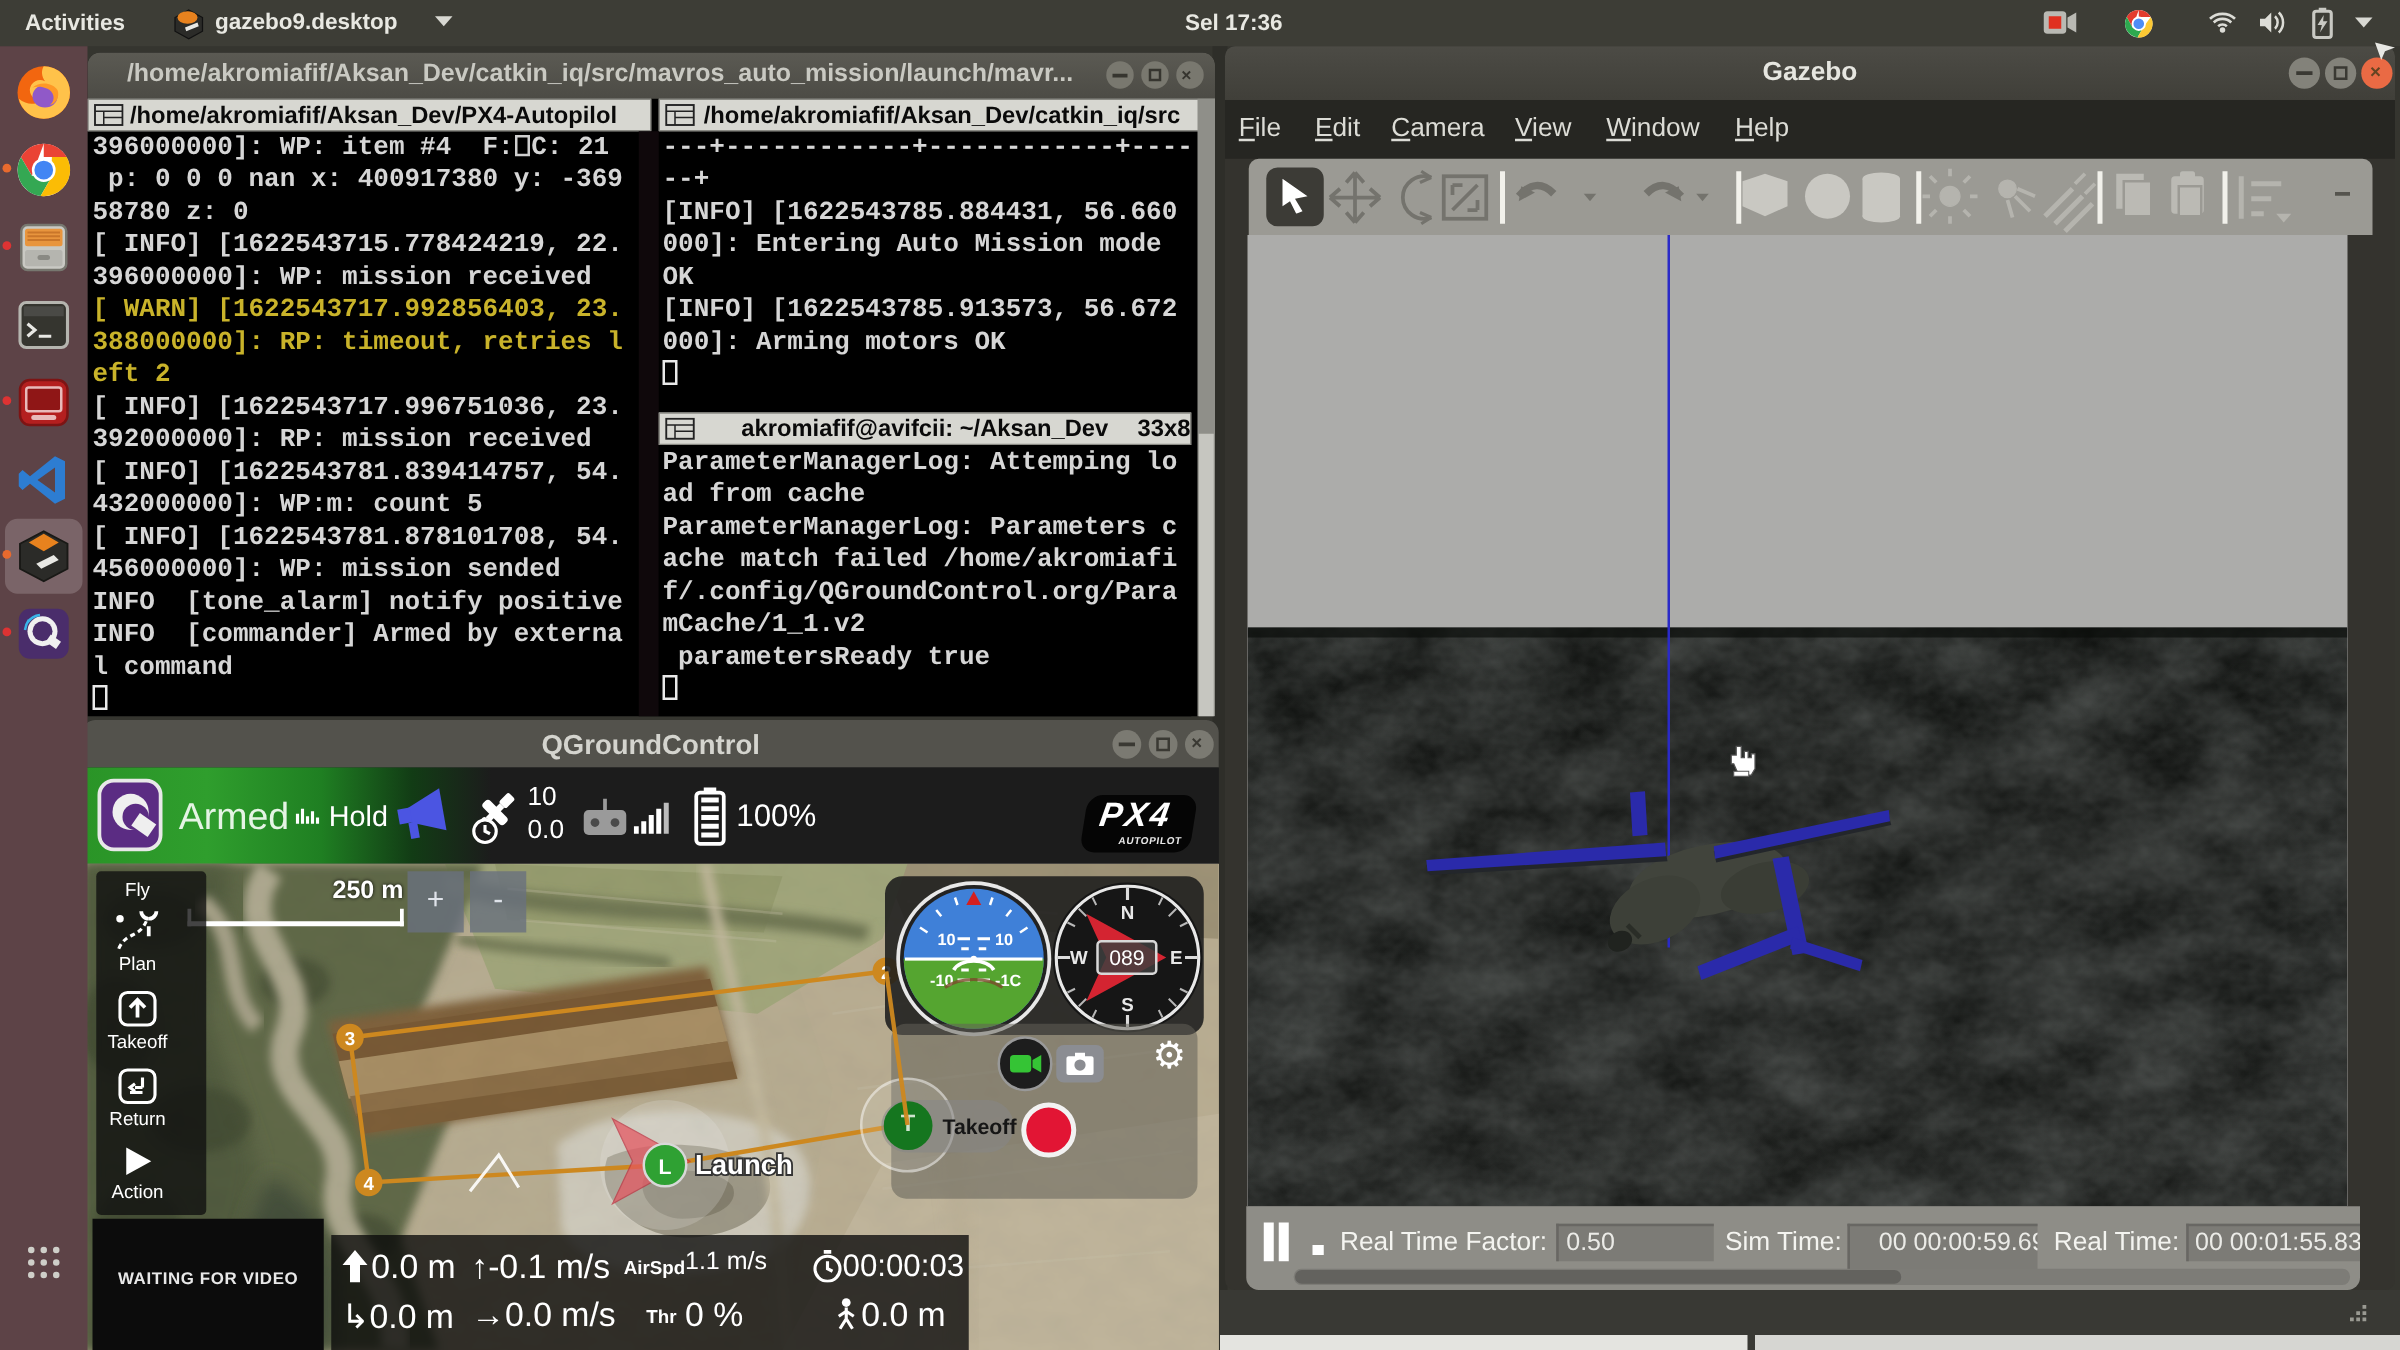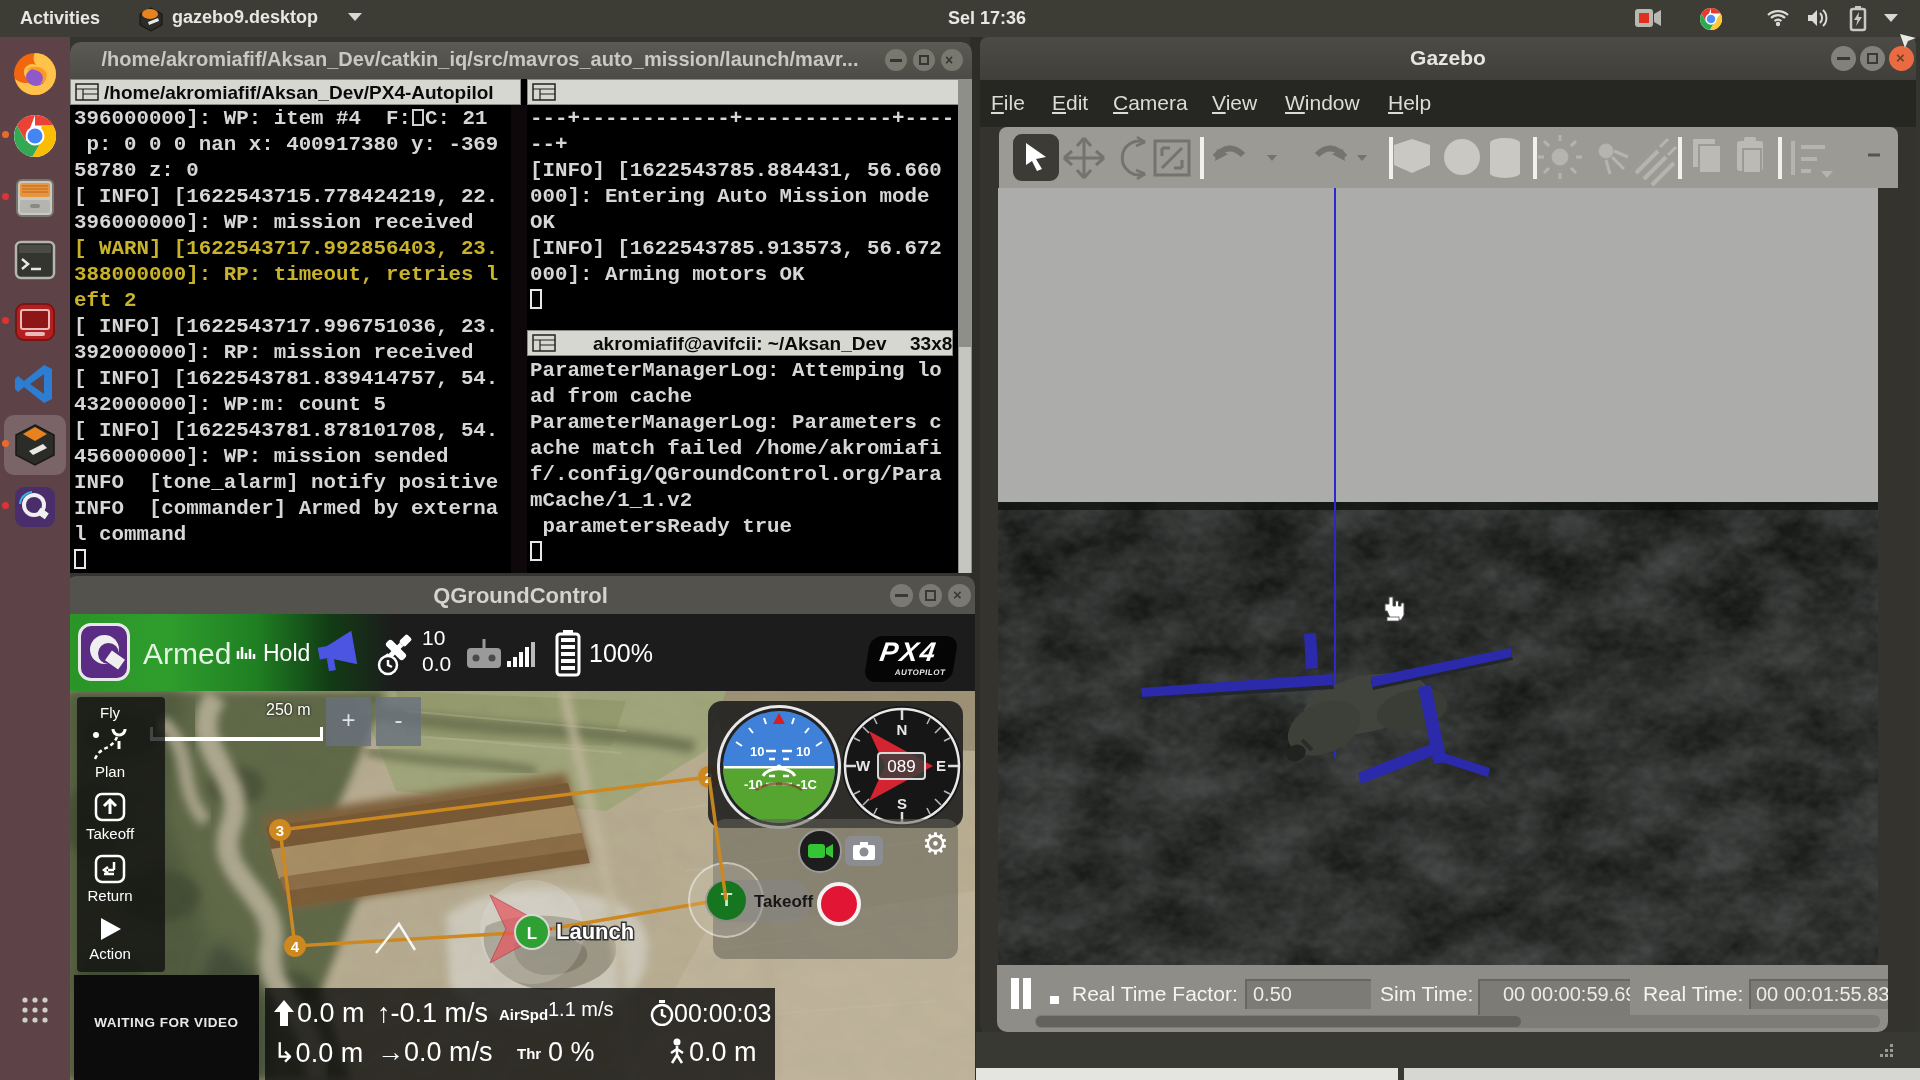--- a/index.html
+++ b/index.html
@@ -72,20 +72,21 @@
         <rect x="1" y="1" width="22" height="16" fill="#d7d7d1" stroke="#222" stroke-width="1.5"></rect>
         <path d="M1 6 H23 M8 6 V17 M8 11 H23" stroke="#222" stroke-width="1.2" fill="none"></path>
       </svg>
     <div class="abs" style="left:33px;top:2px;color:#0a0a0a;font-size:19px;font-weight:bold;white-space:nowrap;overflow:hidden;width:415px;">/home/akromiafif/Aksan_Dev/PX4-Autopilol</div>
   </div>
   <div class="abs" style="left:457px;top:37px;width:445px;height:26px;background:#d7d7d1;border:1px solid #8a8a84;">
     <svg class="abs" style="left:4px;top:3px;" width="24" height="18" viewBox="0 0 24 18">
         <rect x="1" y="1" width="22" height="16" fill="#d7d7d1" stroke="#222" stroke-width="1.5"></rect>
         <path d="M1 6 H23 M8 6 V17 M8 11 H23" stroke="#222" stroke-width="1.2" fill="none"></path>
       </svg>
+    <div class="abs" style="left:35px;top:2px;color:#0a0a0a;font-size:19px;font-weight:bold;white-space:nowrap;overflow:hidden;width:405px;">/home/akromiafif/Aksan_Dev/catkin_iq/src</div>
   </div>
 
   <div class="abs" style="left:888px;top:37px;width:14px;height:494px;background:#8f8f89;">
     <div class="abs" style="left:1px;top:268px;width:12px;height:226px;background:#c6c6c0;"></div>
   </div>
 
   <div class="abs mono" id="ltext" style="left:4px;top:64px;width:436px;font-size:20.8px;line-height:26px;font-weight:bold;color:#d6d6d6;white-space:pre;"><div style="height:26px;">396000000]: WP: item #4  F:<span style="display:inline-block;width:12px;height:17px;border:2px solid #cfcfcf;margin:0 1px;vertical-align:-2px;"></span>C: 21</div><div style="height:26px;"> p: 0 0 0 nan x: 400917380 y: -369</div><div style="height:26px;">58780 z: 0</div><div style="height:26px;">[ INFO] [1622543715.778424219, 22.</div><div style="height:26px;">396000000]: WP: mission received</div><div style="color:#c9b32a;height:26px;">[ WARN] [1622543717.992856403, 23.</div><div style="color:#c9b32a;height:26px;">388000000]: RP: timeout, retries l</div><div style="color:#c9b32a;height:26px;">eft 2</div><div style="height:26px;">[ INFO] [1622543717.996751036, 23.</div><div style="height:26px;">392000000]: RP: mission received</div><div style="height:26px;">[ INFO] [1622543781.839414757, 54.</div><div style="height:26px;">432000000]: WP:m: count 5</div><div style="height:26px;">[ INFO] [1622543781.878101708, 54.</div><div style="height:26px;">456000000]: WP: mission sended</div><div style="height:26px;">INFO  [tone_alarm] notify positive</div><div style="height:26px;">INFO  [commander] Armed by externa</div><div style="height:26px;">l command</div><div style="height:26px;"><span style="display:inline-block;width:12px;height:20px;border:2px solid #e8e8e8;vertical-align:-3px;"></span></div></div>
 
   <div class="abs" style="left:441px;top:63px;width:16px;height:468px;background:#0f080b;"></div>
 
@@ -275,21 +276,21 @@
         <text x="643" y="92" font-size="15" font-weight="bold" fill="#fff" text-anchor="middle">2</text>
       <circle cx="214" cy="139" r="11" fill="#cd881f"></circle>
         <text x="214" y="145" font-size="15" font-weight="bold" fill="#fff" text-anchor="middle">3</text>
       <circle cx="229" cy="255" r="11" fill="#cd881f"></circle>
         <text x="229" y="261" font-size="15" font-weight="bold" fill="#fff" text-anchor="middle">4</text>
       <circle cx="466" cy="241" r="17" fill="#2fa133" stroke="#d8d8d8" stroke-width="2"></circle>
         <text x="466" y="248" font-size="17" font-weight="bold" fill="#fff" text-anchor="middle">L</text>
       <text x="490" y="248" font-size="22" font-weight="bold" fill="#fff" style="paint-order:stroke" stroke="#333" stroke-width="3">Launch</text>
     </svg>
 
-    <div class="abs" style="left:200px;top:10px;color:#fff;font-size:16px;font-weight:normal;text-shadow:0 0 3px #000;">250 m</div>
+    <div class="abs" style="left:200px;top:10px;color:#fff;font-size:20px;font-weight:bold;text-shadow:0 0 3px #000;">250 m</div>
     <div class="abs" style="left:84px;top:36px;width:173px;height:14px;border-left:3px solid #fff;border-right:3px solid #fff;border-bottom:4px solid #fff;"></div>
 
     <div class="abs" style="left:260px;top:6px;width:45px;height:49px;background:rgba(105,112,126,0.8);color:#dfe3ea;font-size:24px;text-align:center;line-height:46px;">+</div>
     <div class="abs" style="left:310px;top:6px;width:45px;height:49px;background:rgba(105,112,126,0.8);color:#dfe3ea;font-size:24px;text-align:center;line-height:46px;">-</div>
 
     <div class="abs" style="left:11px;top:6px;width:88px;height:275px;background:rgba(16,16,16,0.78);border-radius:4px;color:#fff;">
       <div class="abs" style="left:0;top:7px;width:66px;text-align:center;font-size:15px;">Fly</div>
       <svg class="abs" style="left:14px;top:32px;" width="38" height="34" viewBox="0 0 38 34">
         <path d="M4 30 C10 16 20 22 26 8" stroke="#fff" stroke-width="2.5" fill="none" stroke-dasharray="4 3"></path>
         <circle cx="5" cy="6" r="3" fill="#fff"></circle>

